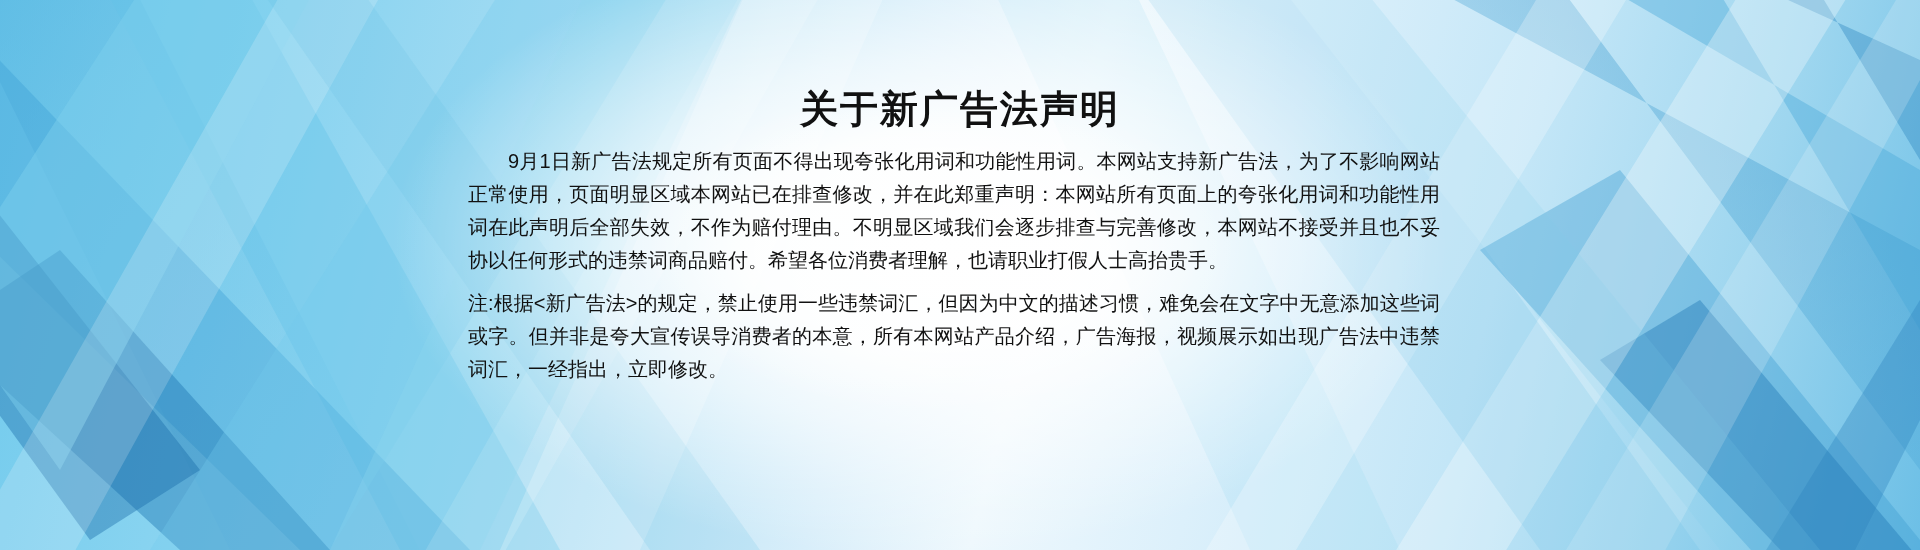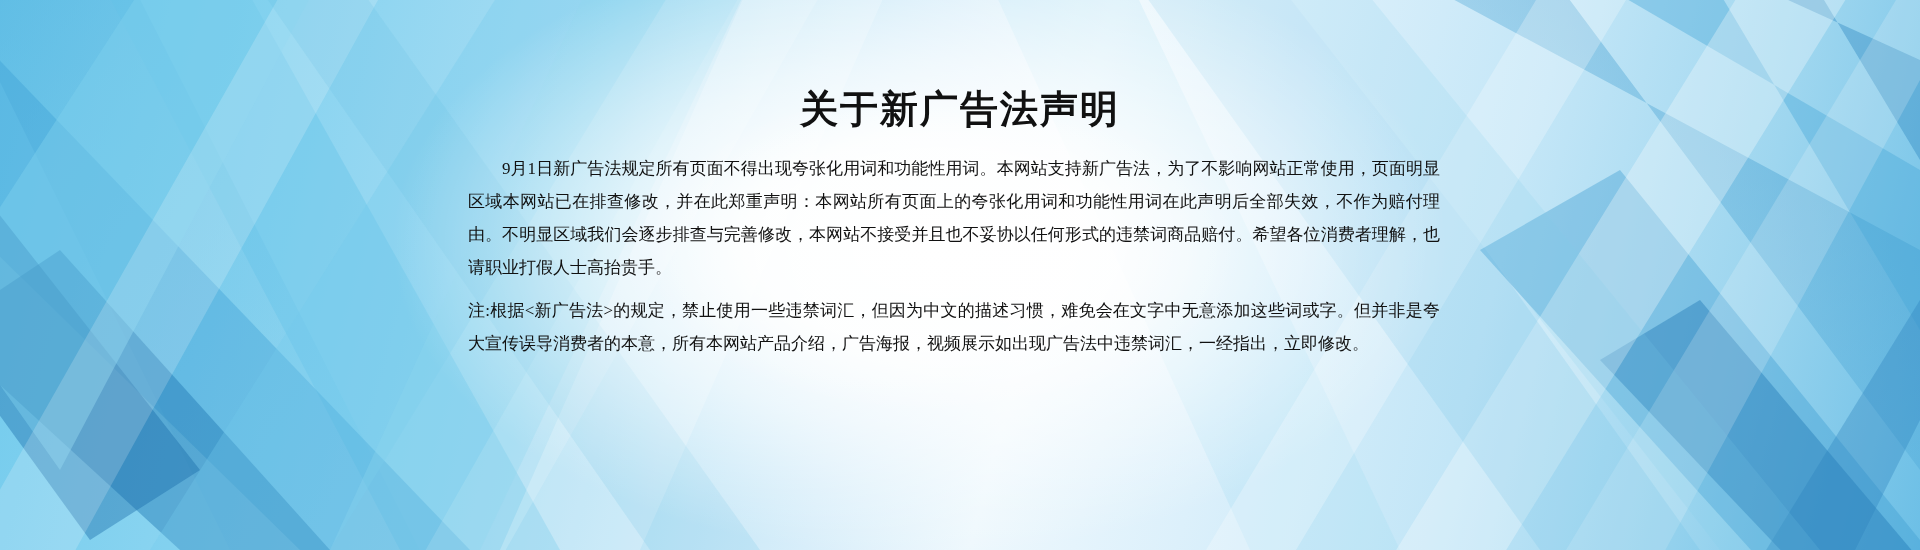--- a/index.html
+++ b/index.html
@@ -41,24 +41,24 @@
     position:absolute;left:0;top:0;width:1920px;height:550px;
   }
   #title{
     position:absolute;left:0;right:0;top:84px;
     text-align:center;
     font-size:38px;font-weight:bold;color:#111;
     letter-spacing:2px;
     font-family:"DejaVu Sans","Liberation Sans",sans-serif;
   }
   #body{
-    position:absolute;left:468px;top:152px;width:972px;
-    font-size:17px;line-height:33px;color:#111;
+    position:absolute;left:468px;top:145px;width:972px;
+    font-size:20px;line-height:33px;color:#111;
     text-align:justify;text-justify:inter-ideograph;
-    font-family:Liberation Serif, serif;
+    font-family:Liberation Sans, sans-serif;
   }
   #body p{margin:0;}
   #body p.p1{text-indent:2em;}
   #body p.p2{text-indent:0;margin-top:10px;}
 </style>
 </head>
 <body>
 
 <div id="banner">
 

